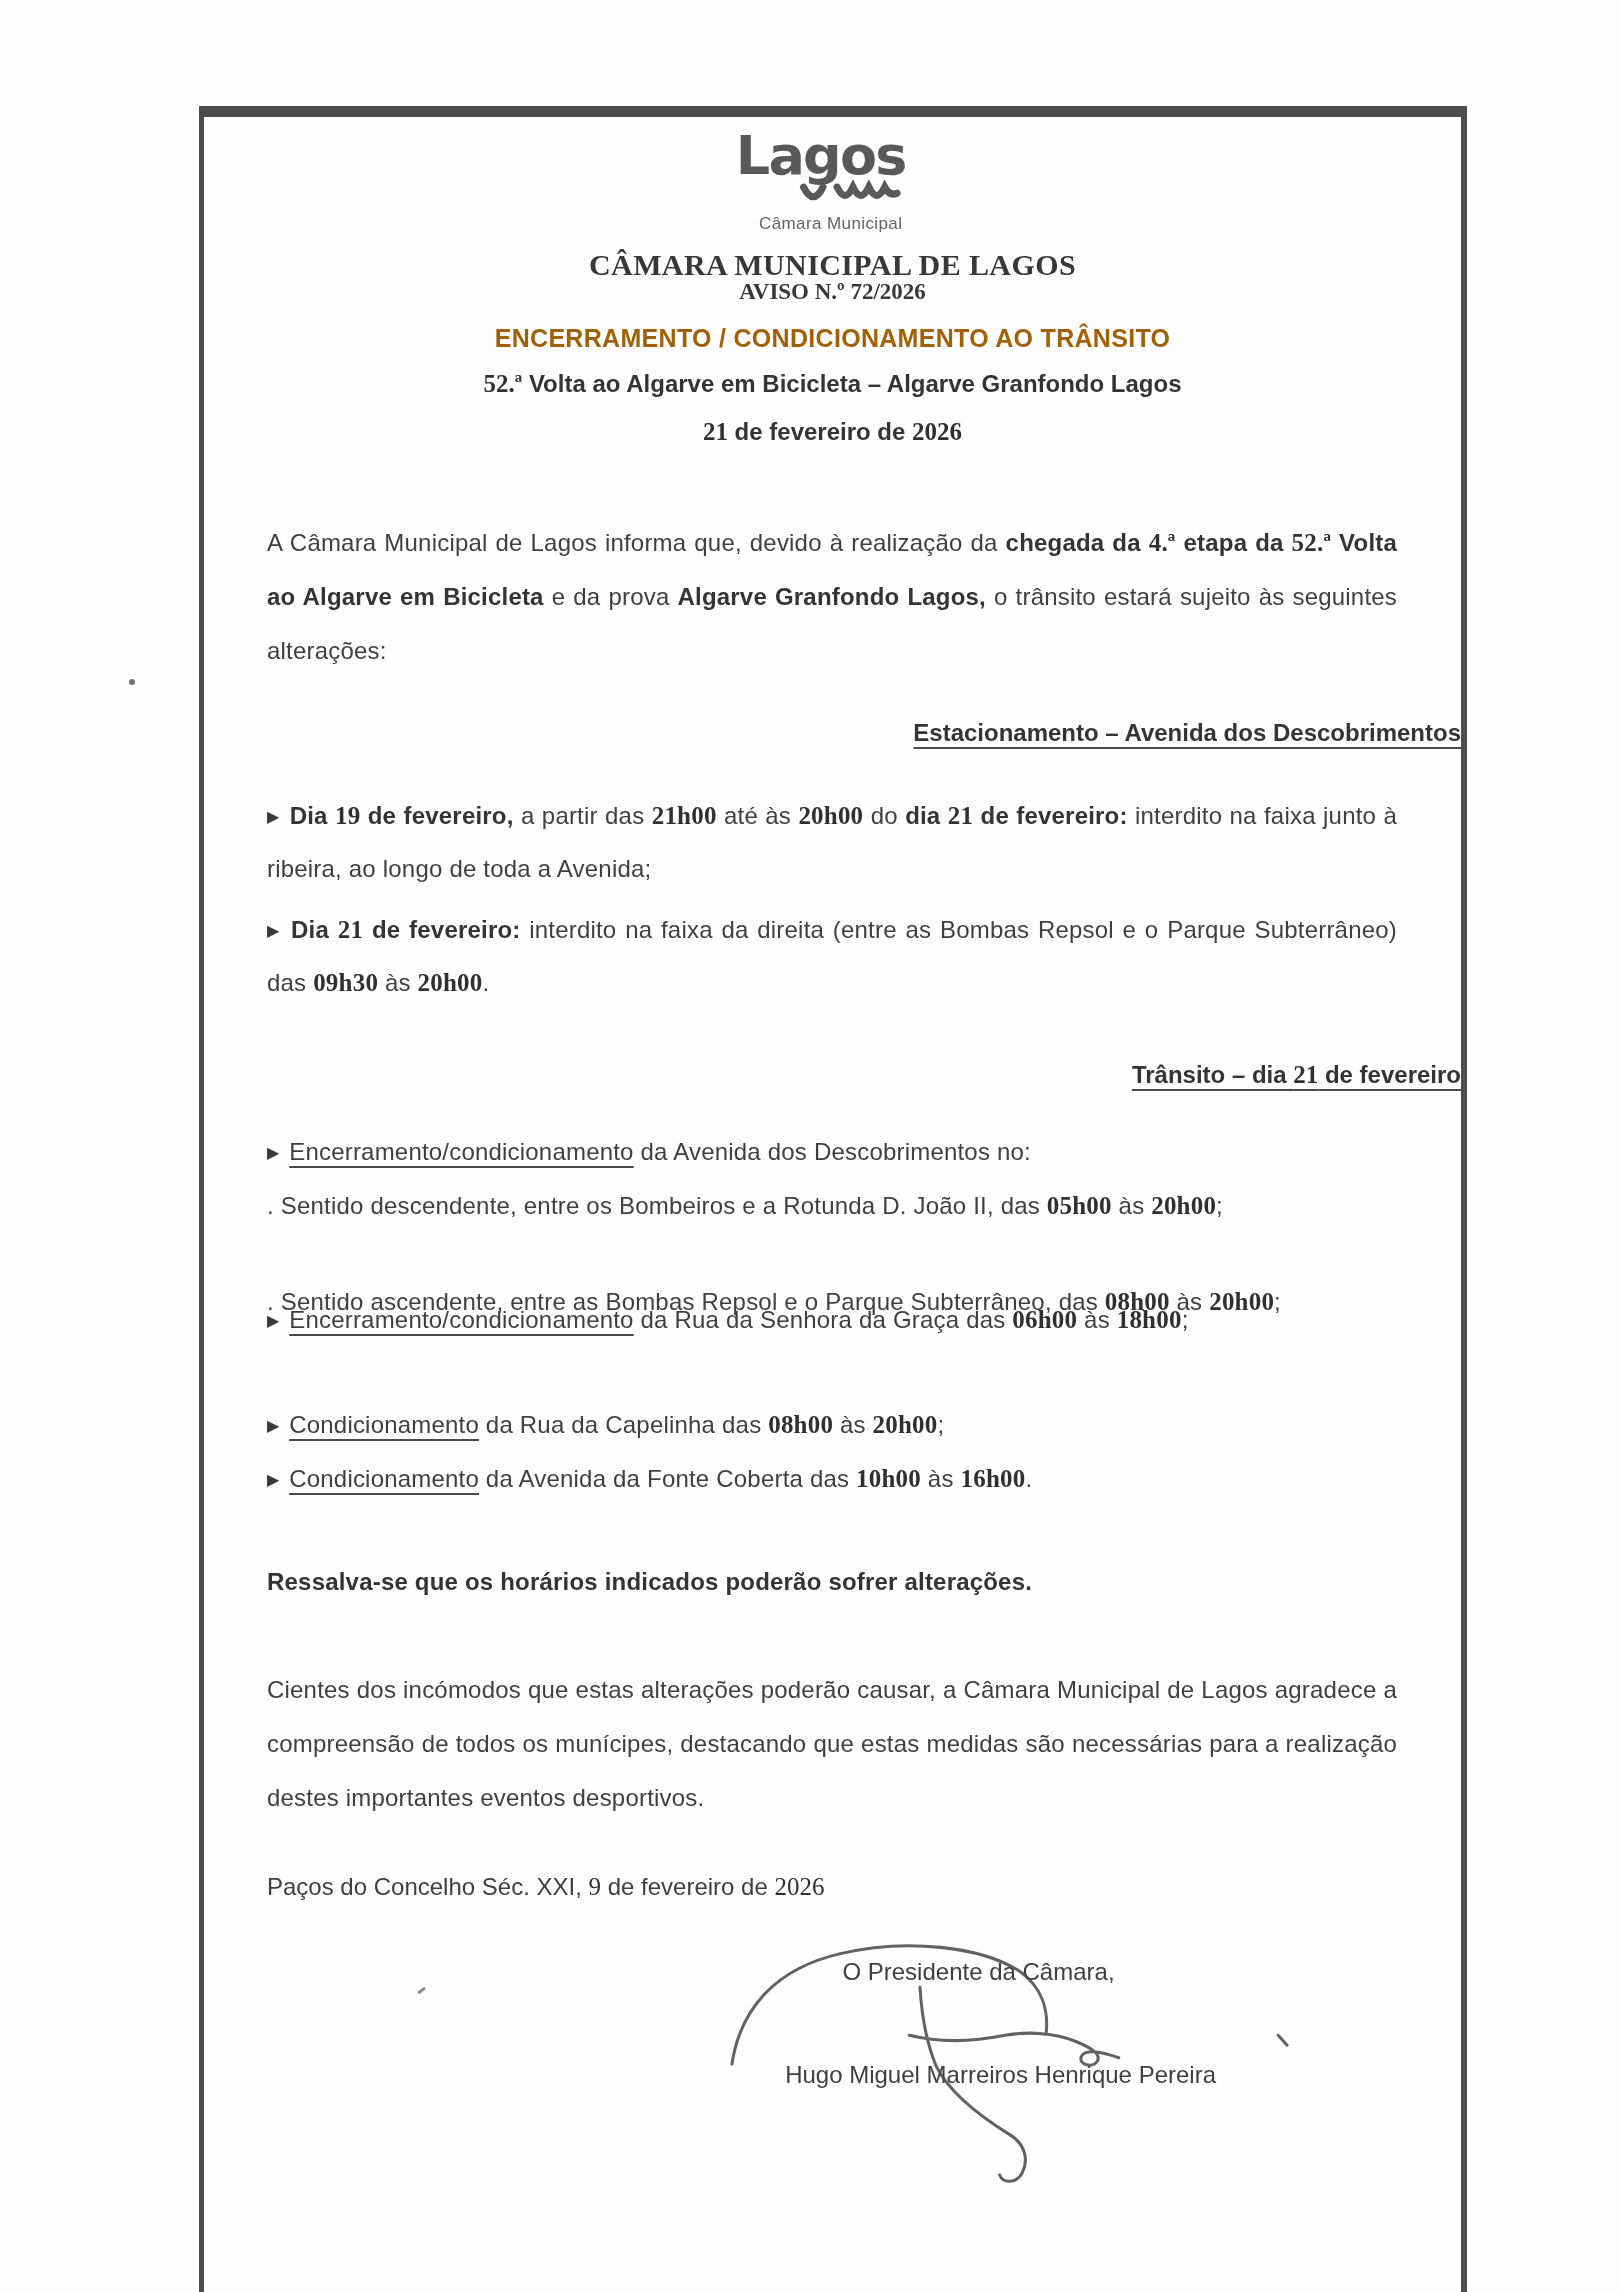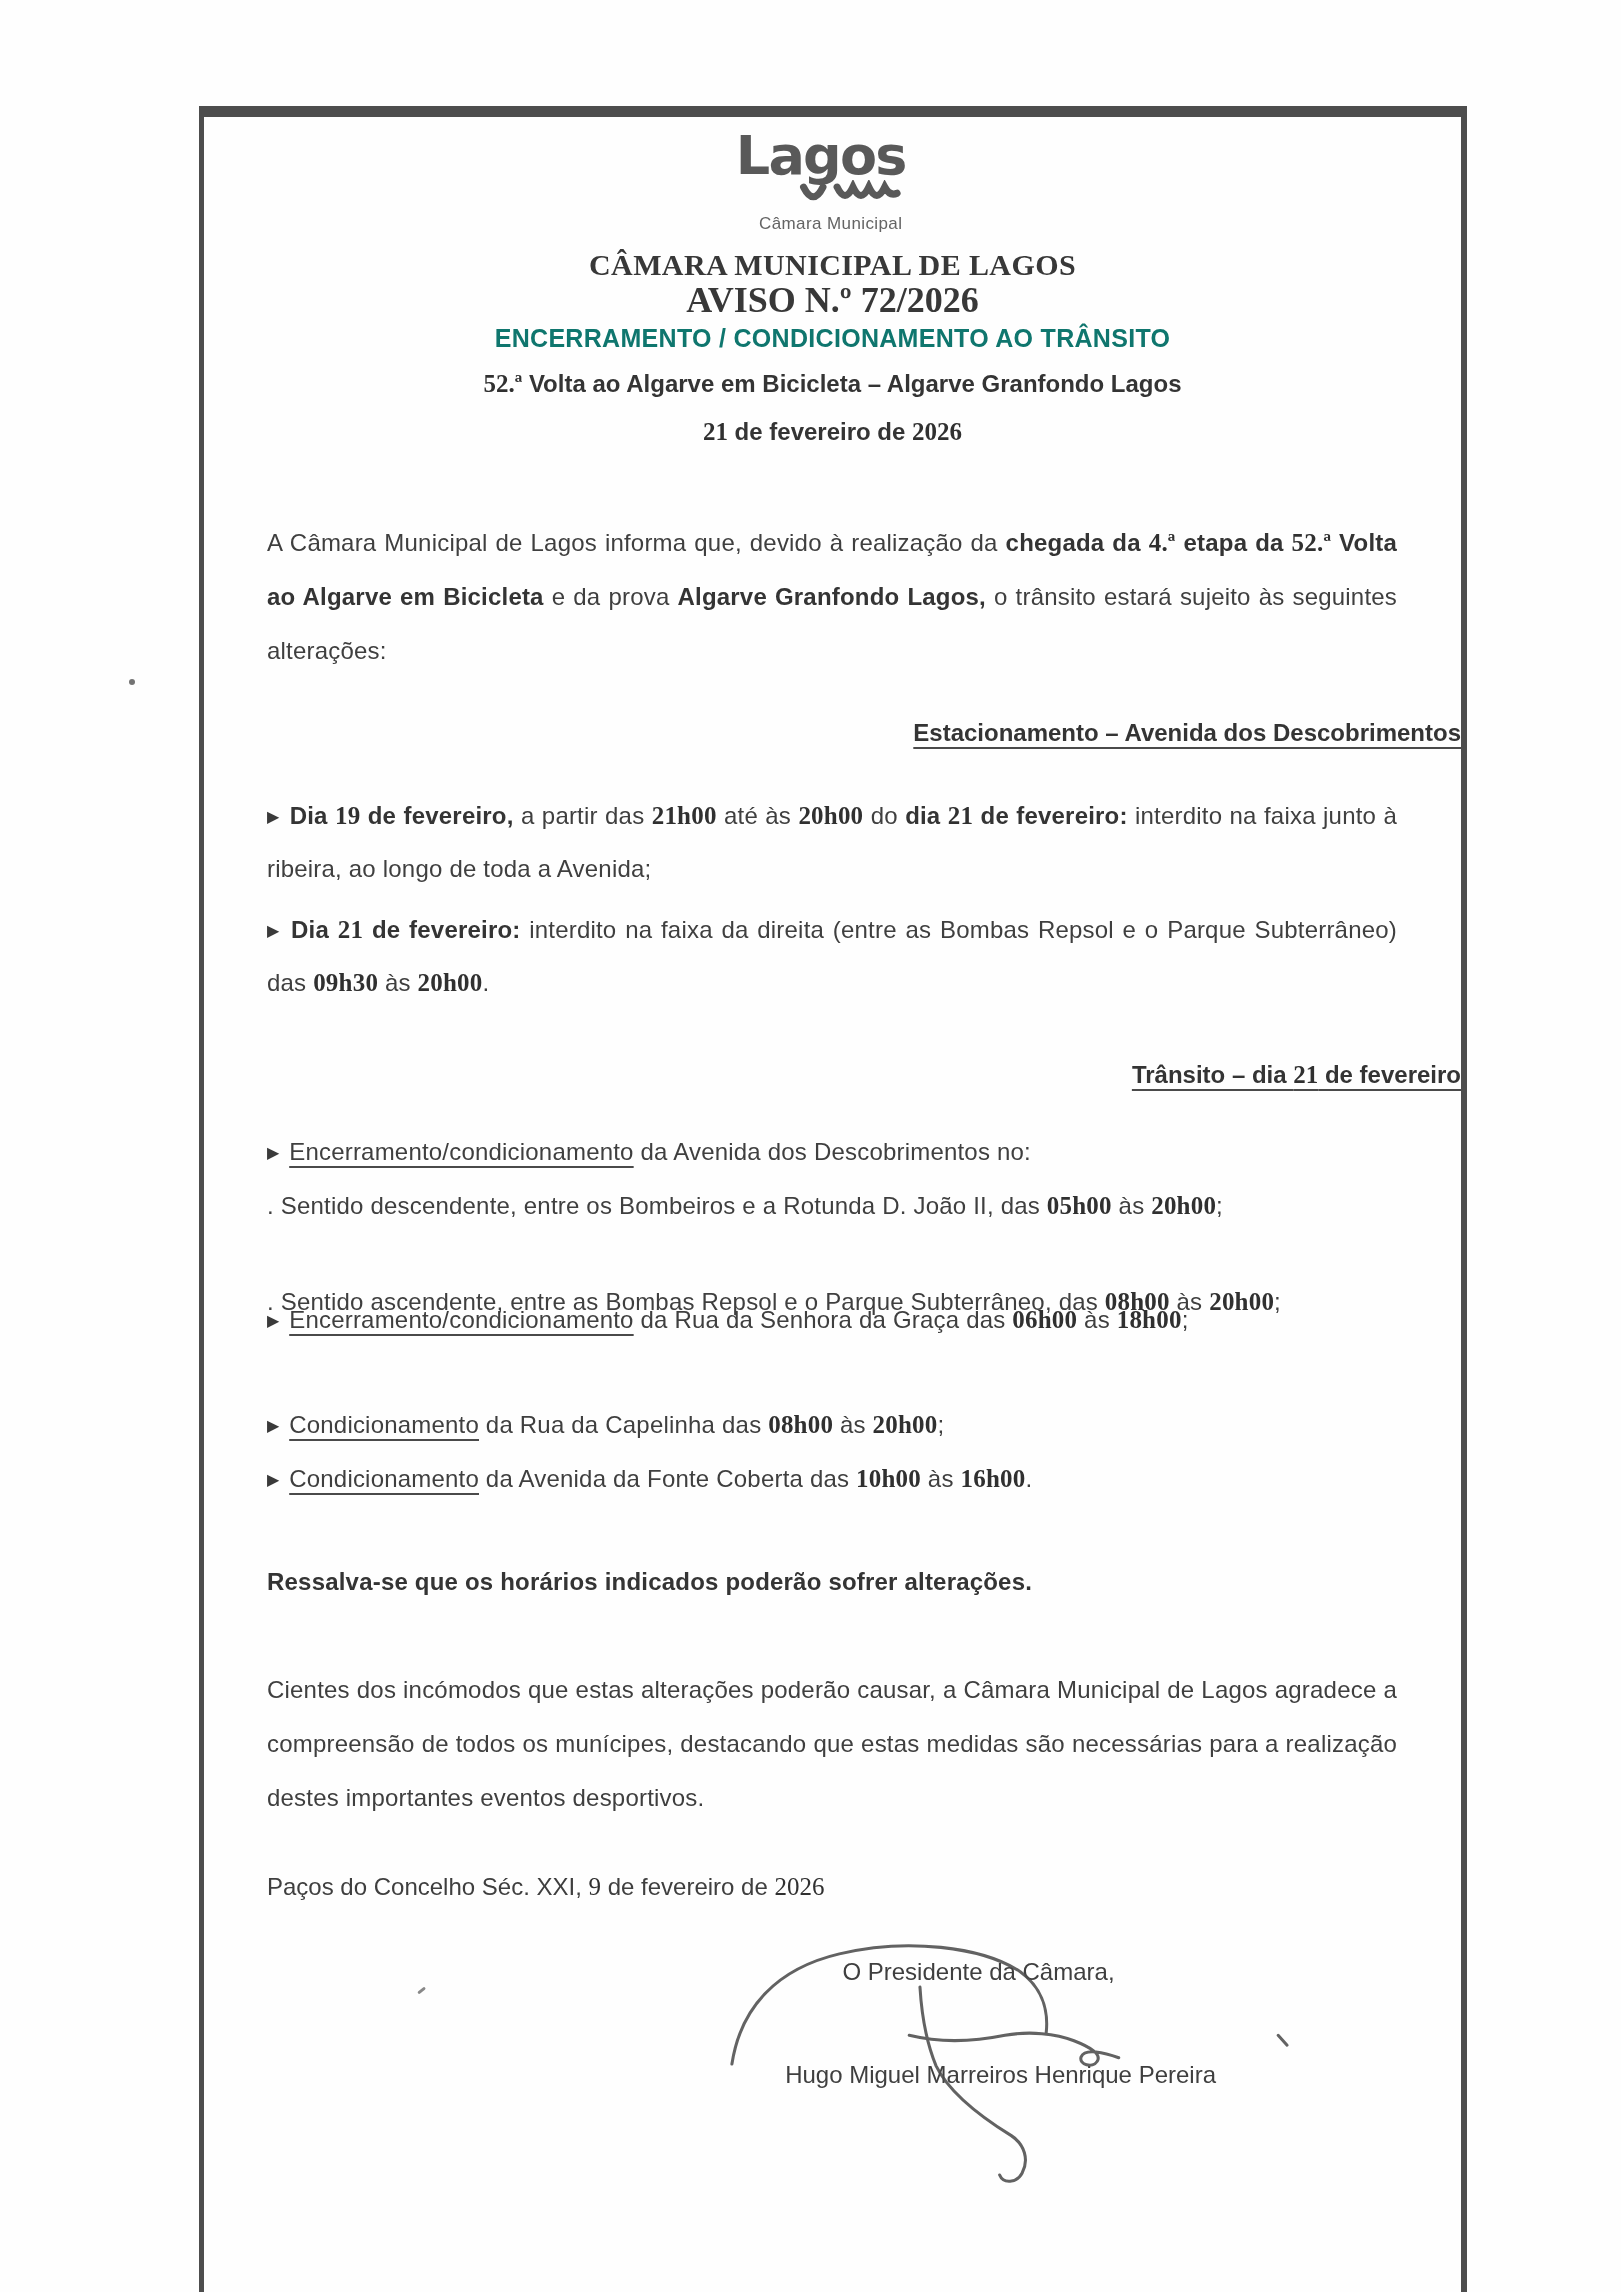--- a/index.html
+++ b/index.html
@@ -35,22 +35,22 @@
   .logo-waves{position:absolute;left:63px;top:50px;}
   .logo-sub{
     position:absolute;top:84px;left:25px;
     font-size:17px;color:#646464;letter-spacing:0.4px;
     white-space:nowrap;
   }
   
   .h{position:absolute;left:0;right:0;text-align:center;white-space:nowrap;}
   .serif-h{font-family:"Liberation Serif",serif;font-weight:bold;color:#383838;}
   .h-org{top:131px;font-size:30px;letter-spacing:0.4px;}
-  .h-no{top:162px;font-size:36px;}
-  .h-subject{top:207px;font-size:25px;font-weight:bold;color:#0f766e;letter-spacing:0.3px;}
+  .h-no{top:162px;font-size:23px;}
+  .h-subject{top:207px;font-size:25px;font-weight:bold;color:#a16207;letter-spacing:0.3px;}
   .h-event{top:253px;font-size:24px;color:#383838;}
   .h-date{top:301px;font-size:24px;color:#383838;}
   
   .block{
     position:absolute;left:63px;width:1130px;
     font-size:24px;line-height:54px;letter-spacing:0.2px;
   }
   .just{text-align:justify;}
   .b{font-weight:bold;color:#343434;}
   .sf{font-family:"Liberation Serif",serif;font-size:25px;color:#303030;}

